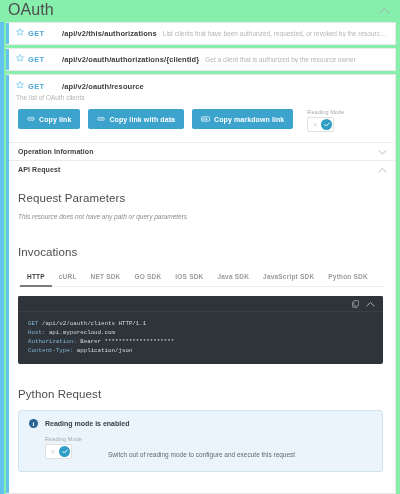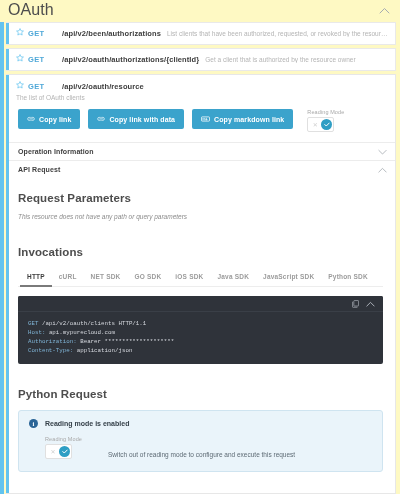--- a/index.html
+++ b/index.html
@@ -14,21 +14,21 @@
     font-family: "Liberation Sans", sans-serif;
     color: #333333;
     -webkit-font-smoothing: antialiased;
   }
 
   .page {
     position: relative;
     width: 400px;
     height: 494px;
     box-sizing: border-box;
-    background: #fef9c3;
+    background: #86efac;
     overflow: hidden;
   }
 
   
   .page-rail {
     position: absolute;
     left: 0;
     top: 22px;
     width: 4px;
     bottom: 0;
@@ -229,21 +229,21 @@
     color: #3f3f3f;
     letter-spacing: .1px;
   }
 
   
   .content {
     padding: 0 12px 0 12px;
   }
   .h2 {
     font-size: 11.5px;
-    font-weight: 700;
+    font-weight: 400;
     color: #4d4d4d;
     margin: 14px 0 0 0;
     letter-spacing: .1px;
   }
   .note {
     font-size: 6.5px;
     font-style: italic;
     color: #8c8c8c;
     margin-top: 9px;
   }
@@ -364,21 +364,21 @@
 
   <div class="op-list">
 
     <div class="op-row">
       <span class="op-star">
         <svg width="8" height="8" viewBox="0 0 10 10">
             <path d="M5 .7 6.3 3.5 9.3 3.8 7.1 5.8 7.7 8.8 5 7.3 2.3 8.8 2.9 5.8 .7 3.8 3.7 3.5Z" fill="none" stroke="#62c3ef" stroke-width=".9" stroke-linejoin="round"></path>
           </svg>
       </span>
       <span class="op-verb">GET</span>
-      <span class="op-path">/api/v2/been/authorizations</span>
+      <span class="op-path">/api/v2/this/authorizations</span>
       <span class="op-desc">List clients that have been authorized, requested, or revoked by the resource owner</span>
     </div>
 
     <div class="op-row">
       <span class="op-star">
         <svg width="8" height="8" viewBox="0 0 10 10">
             <path d="M5 .7 6.3 3.5 9.3 3.8 7.1 5.8 7.7 8.8 5 7.3 2.3 8.8 2.9 5.8 .7 3.8 3.7 3.5Z" fill="none" stroke="#62c3ef" stroke-width=".9" stroke-linejoin="round"></path>
           </svg>
       </span>
       <span class="op-verb">GET</span>

